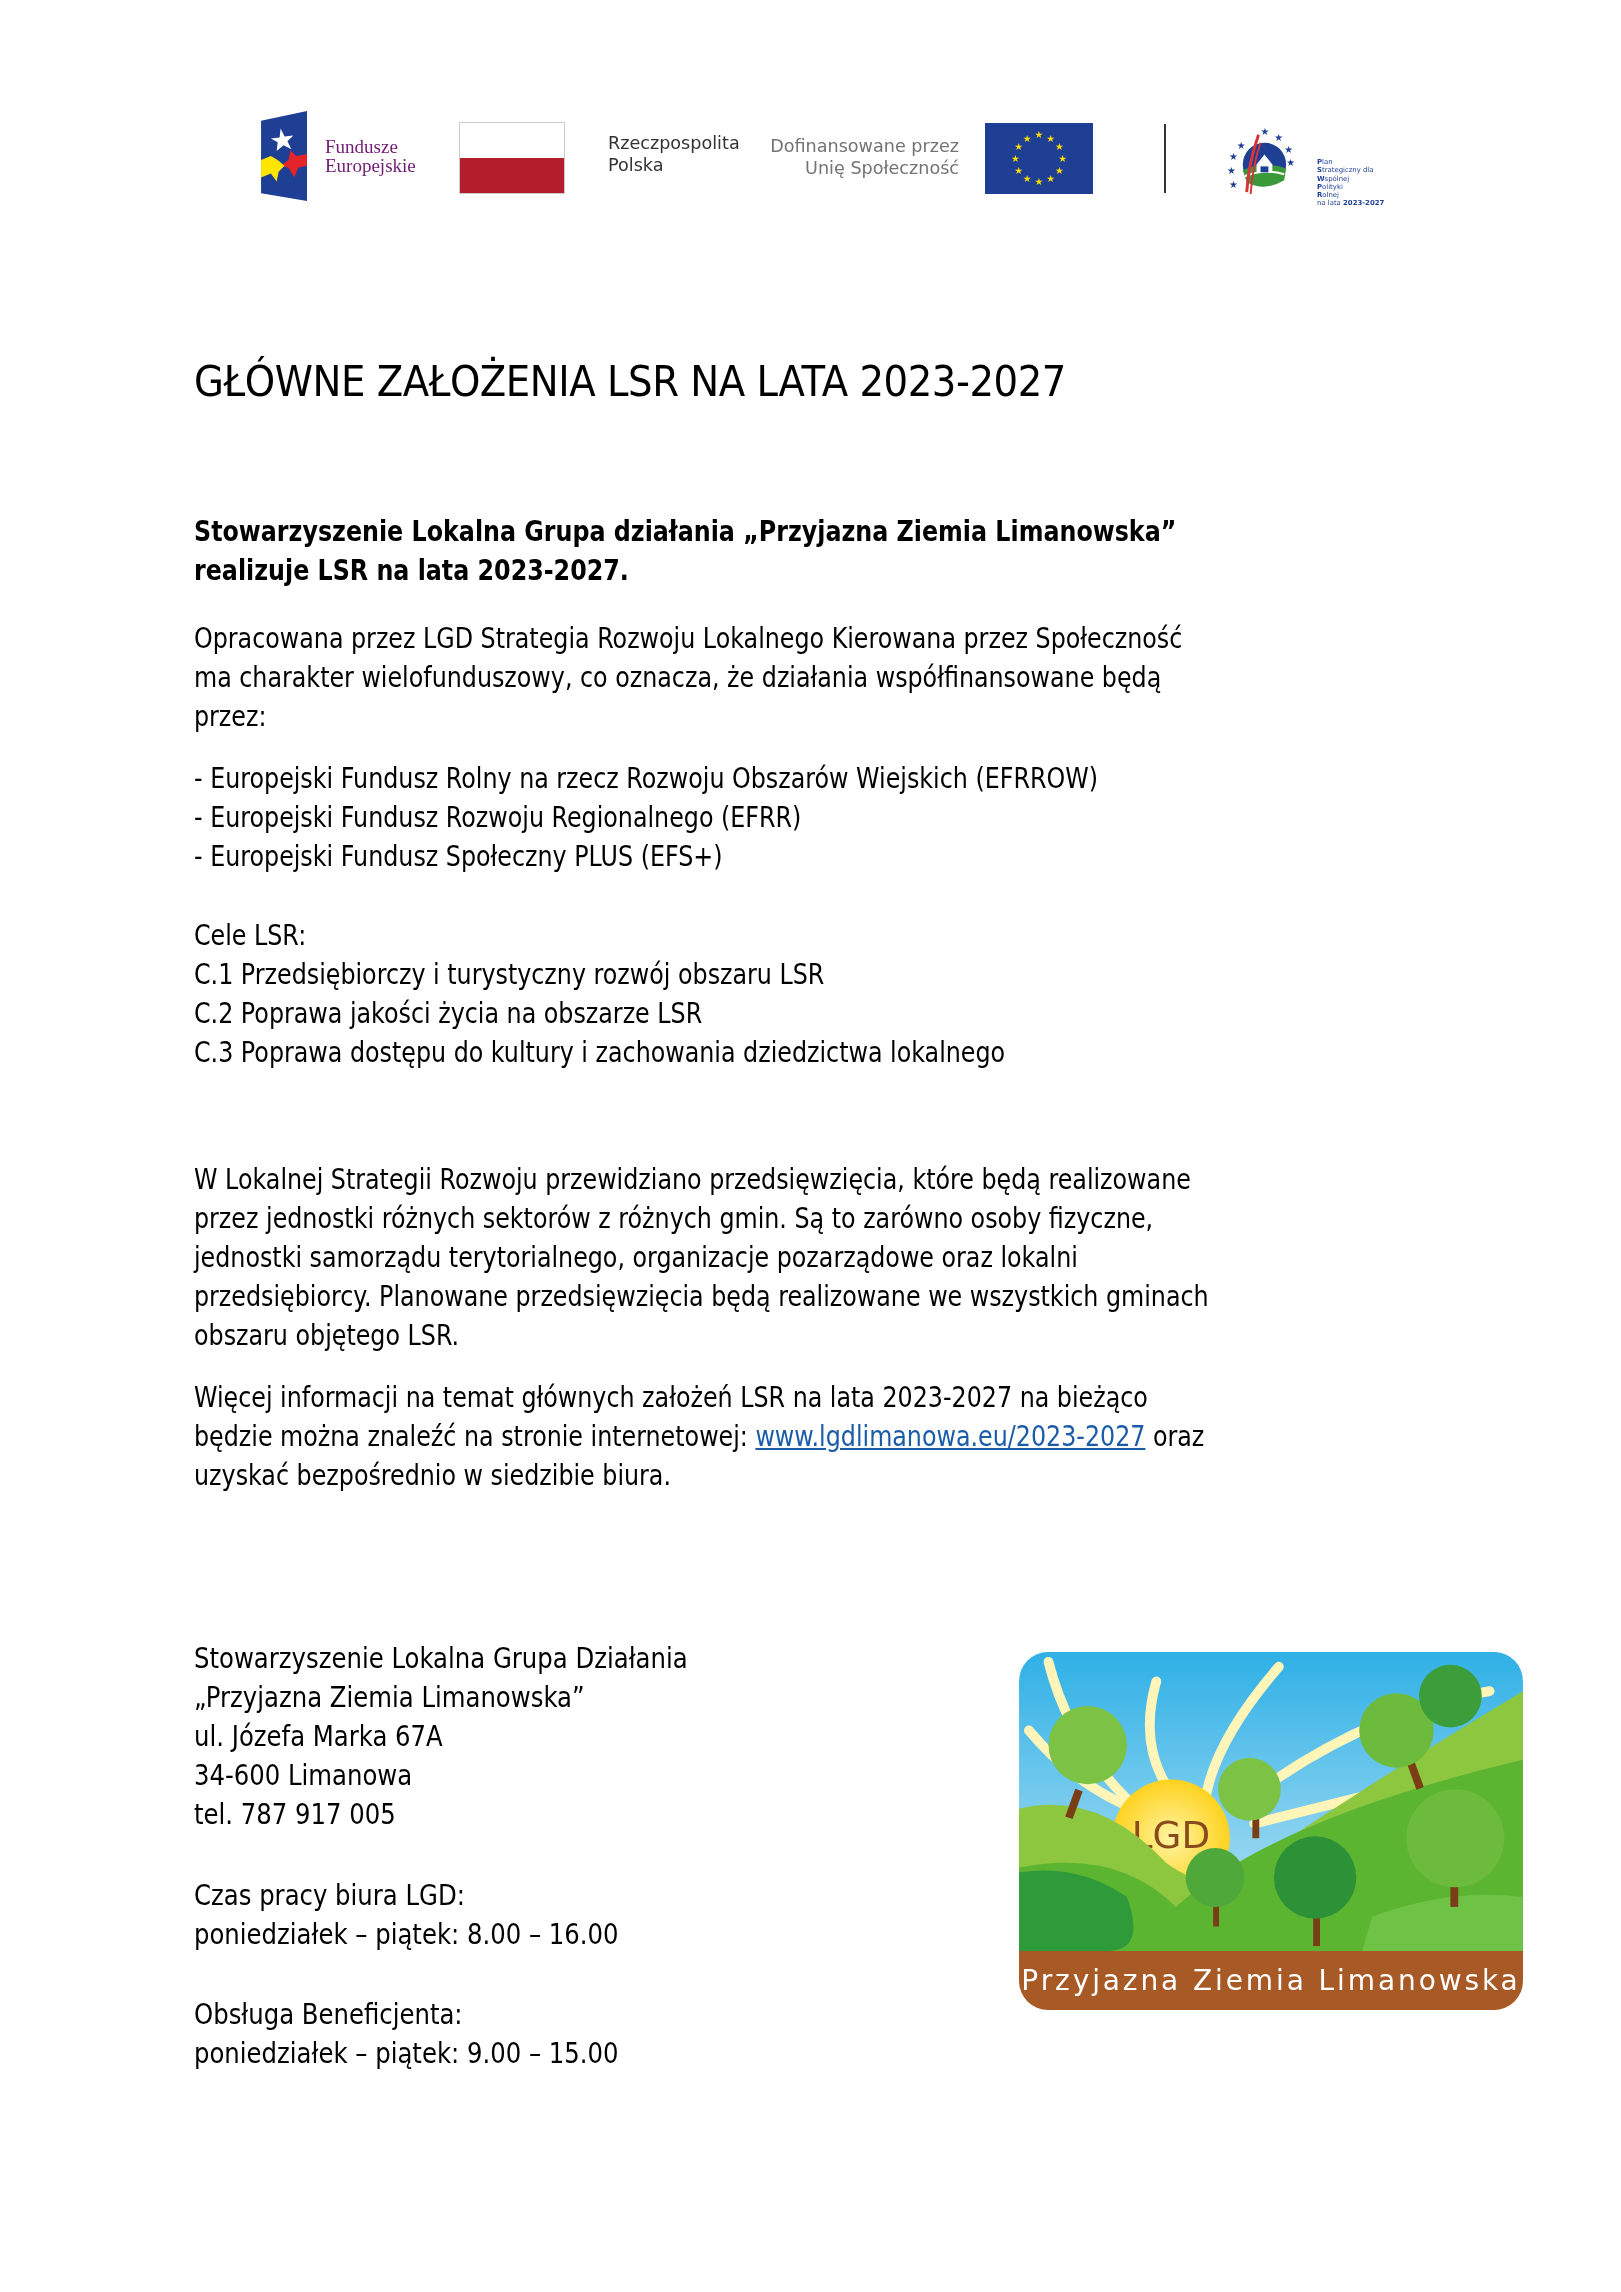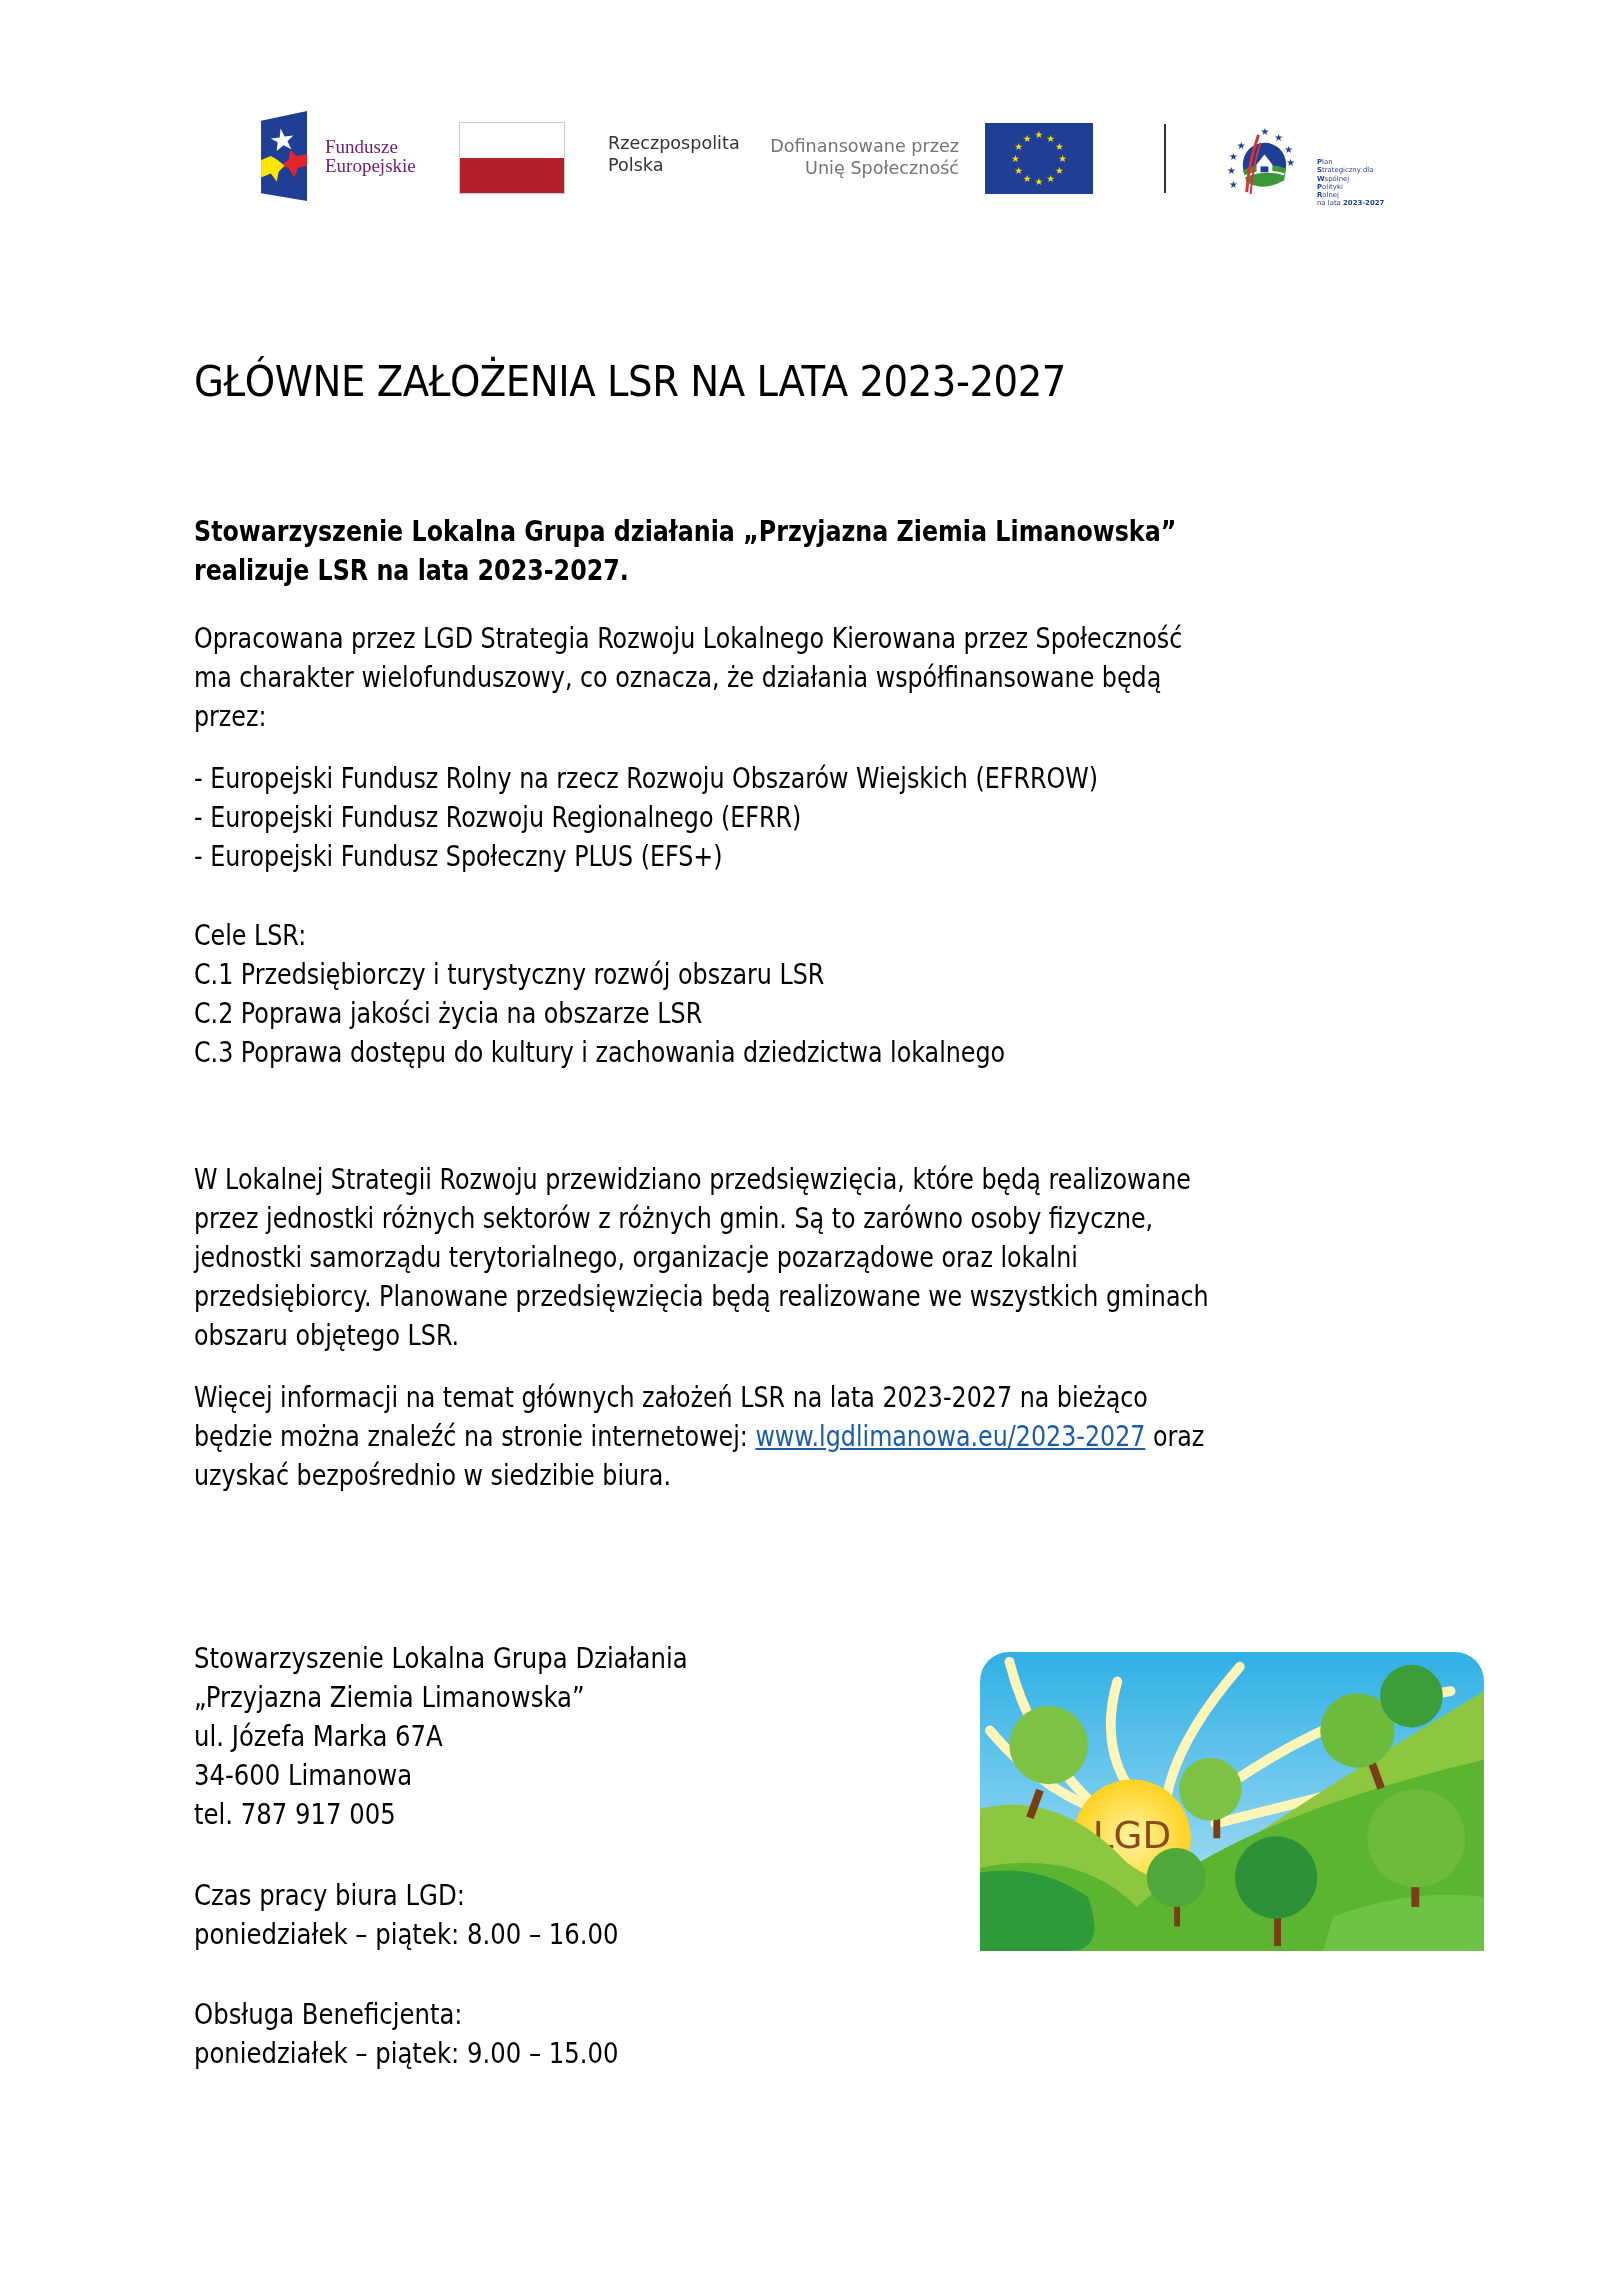--- a/index.html
+++ b/index.html
@@ -25,21 +25,21 @@
 
     
     .title { left: 194px; top: 357px; font-size: 42px; font-weight: normal; letter-spacing: -0.5px; transform: scaleX(0.92); transform-origin: left; white-space: nowrap; }
     .text-block { left: 194px; width: 1274px; font-size: 29px; line-height: 39px; transform: scaleX(0.82); transform-origin: left top; white-space: nowrap; }
     .bold { font-weight: bold; }
     .link { color: #1a5ca8; text-decoration: underline; }
 
     .contact { left: 194px; font-size: 29px; line-height: 39px; transform: scaleX(0.84); transform-origin: left top; white-space: nowrap; }
 
     
-    .lgd-logo { left: 980px; top: 1652px; width: 504px; height: 358px; border-radius: 29px; overflow: hidden; }
+    .lgd-logo { left: 1019px; top: 1652px; width: 504px; height: 358px; border-radius: 29px; overflow: hidden; }
     .lgd-banner { position: absolute; left: 0; right: 0; bottom: 0; height: 59px; background: #a85a26; color: #fff; font-size: 28px; letter-spacing: 2.9px; text-align: center; line-height: 59px; font-family: "DejaVu Sans", sans-serif; }
   </style>
 </head>
 <body>
 
 <div class="abs logo-fe-flag">
   <svg width="49" height="90" viewBox="0 0 50 92">
     <polygon points="0,10 47,0 47,92 0,84" fill="#1e3f94"></polygon>
     <polygon points="20,18 24,26 33,25 27,31 31,39 23,35 16,41 17,32 10,28 19,27" fill="#fff"></polygon>
     <polygon points="30,40 36,46 47,44 47,56 38,58 34,68 28,58 20,56 28,50" fill="#e3242b"></polygon>
@@ -207,14 +207,15 @@
       <circle cx="385" cy="80" r="38" fill="#6dbb3c"></circle>
       <circle cx="440" cy="45" r="32" fill="#3c9e3a"></circle>
       <rect x="300" y="250" width="7" height="50" fill="#7a3e16"></rect>
       <circle cx="302" cy="230" r="42" fill="#2d9138"></circle>
       <rect x="198" y="255" width="6" height="25" fill="#7a3e16"></rect>
       <circle cx="200" cy="230" r="30" fill="#4ea83a"></circle>
       <rect x="440" y="220" width="8" height="40" fill="#7a3e16"></rect>
       <circle cx="445" cy="190" r="50" fill="#6dbb3c"></circle>
     </g>
   </svg>
+  <div class="lgd-banner">Przyjazna Ziemia Limanowska</div>
 </div>
 
 
 </body></html>

